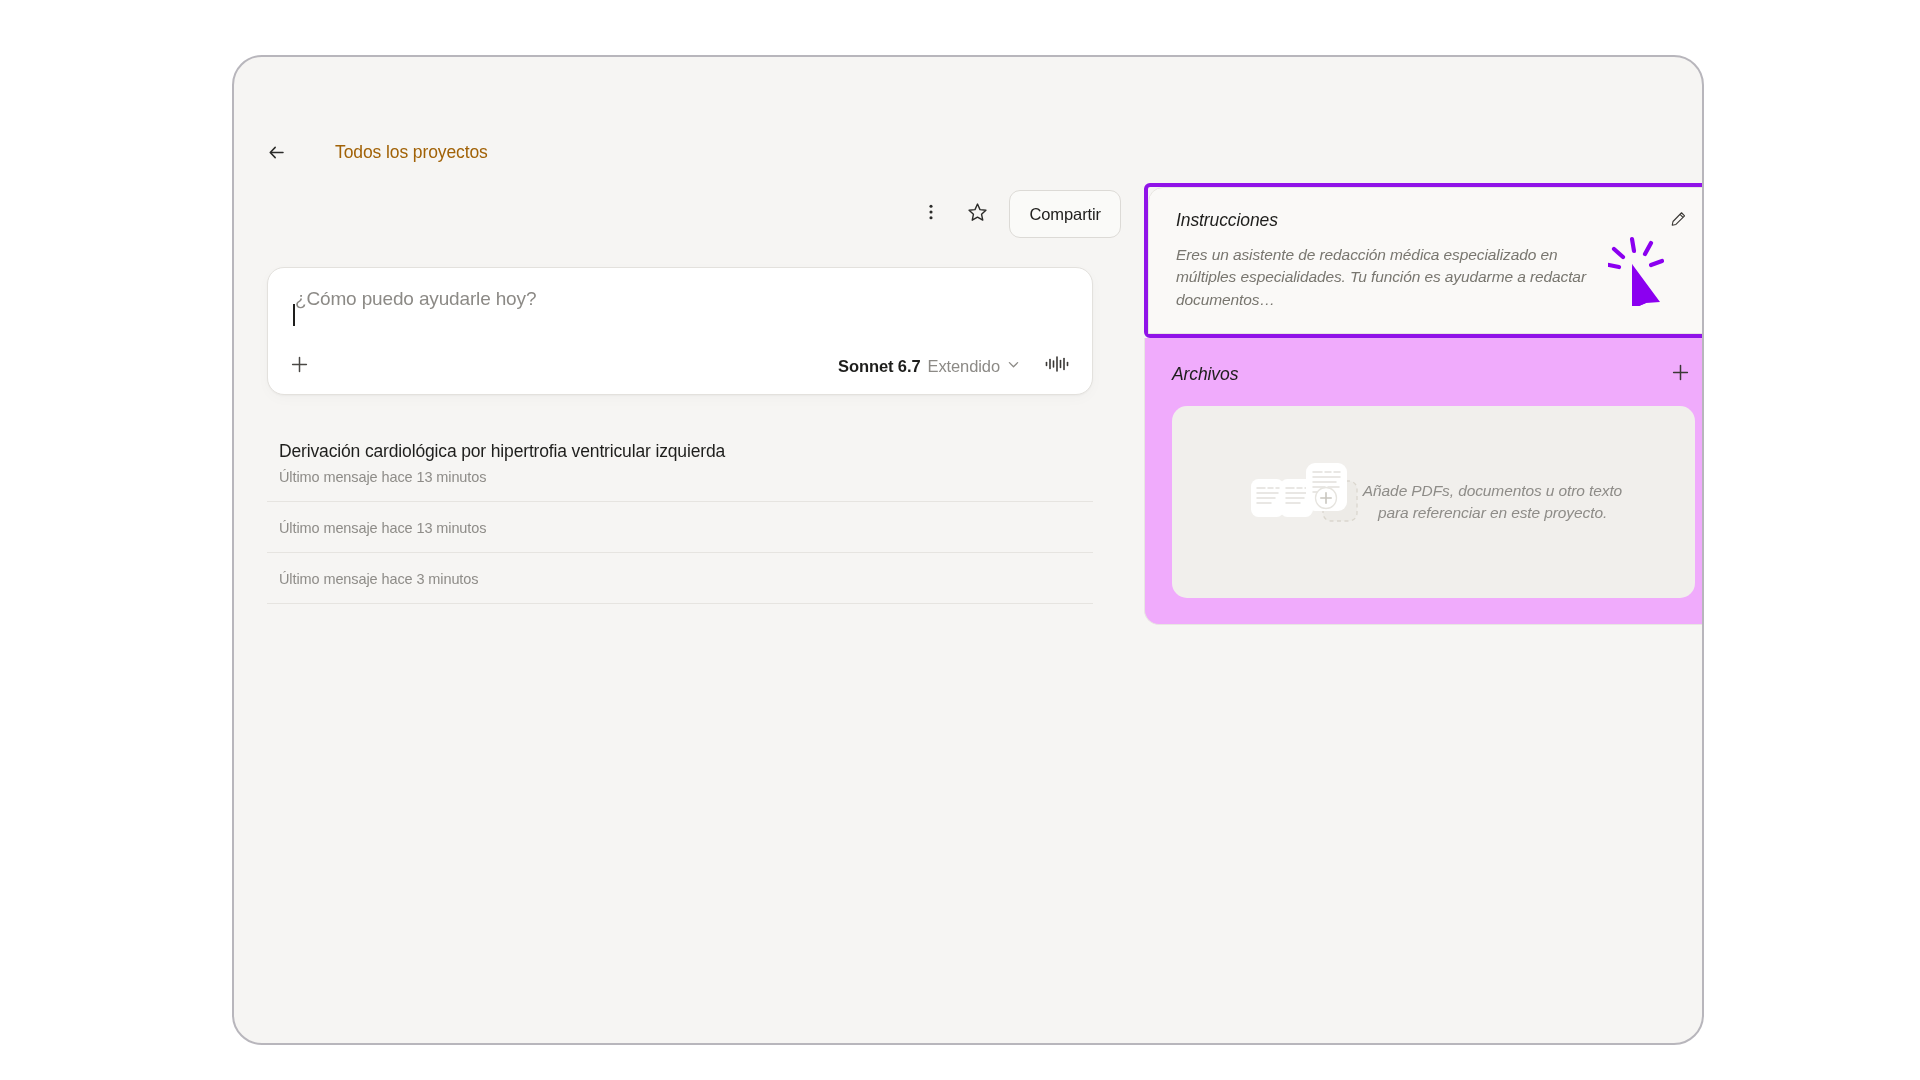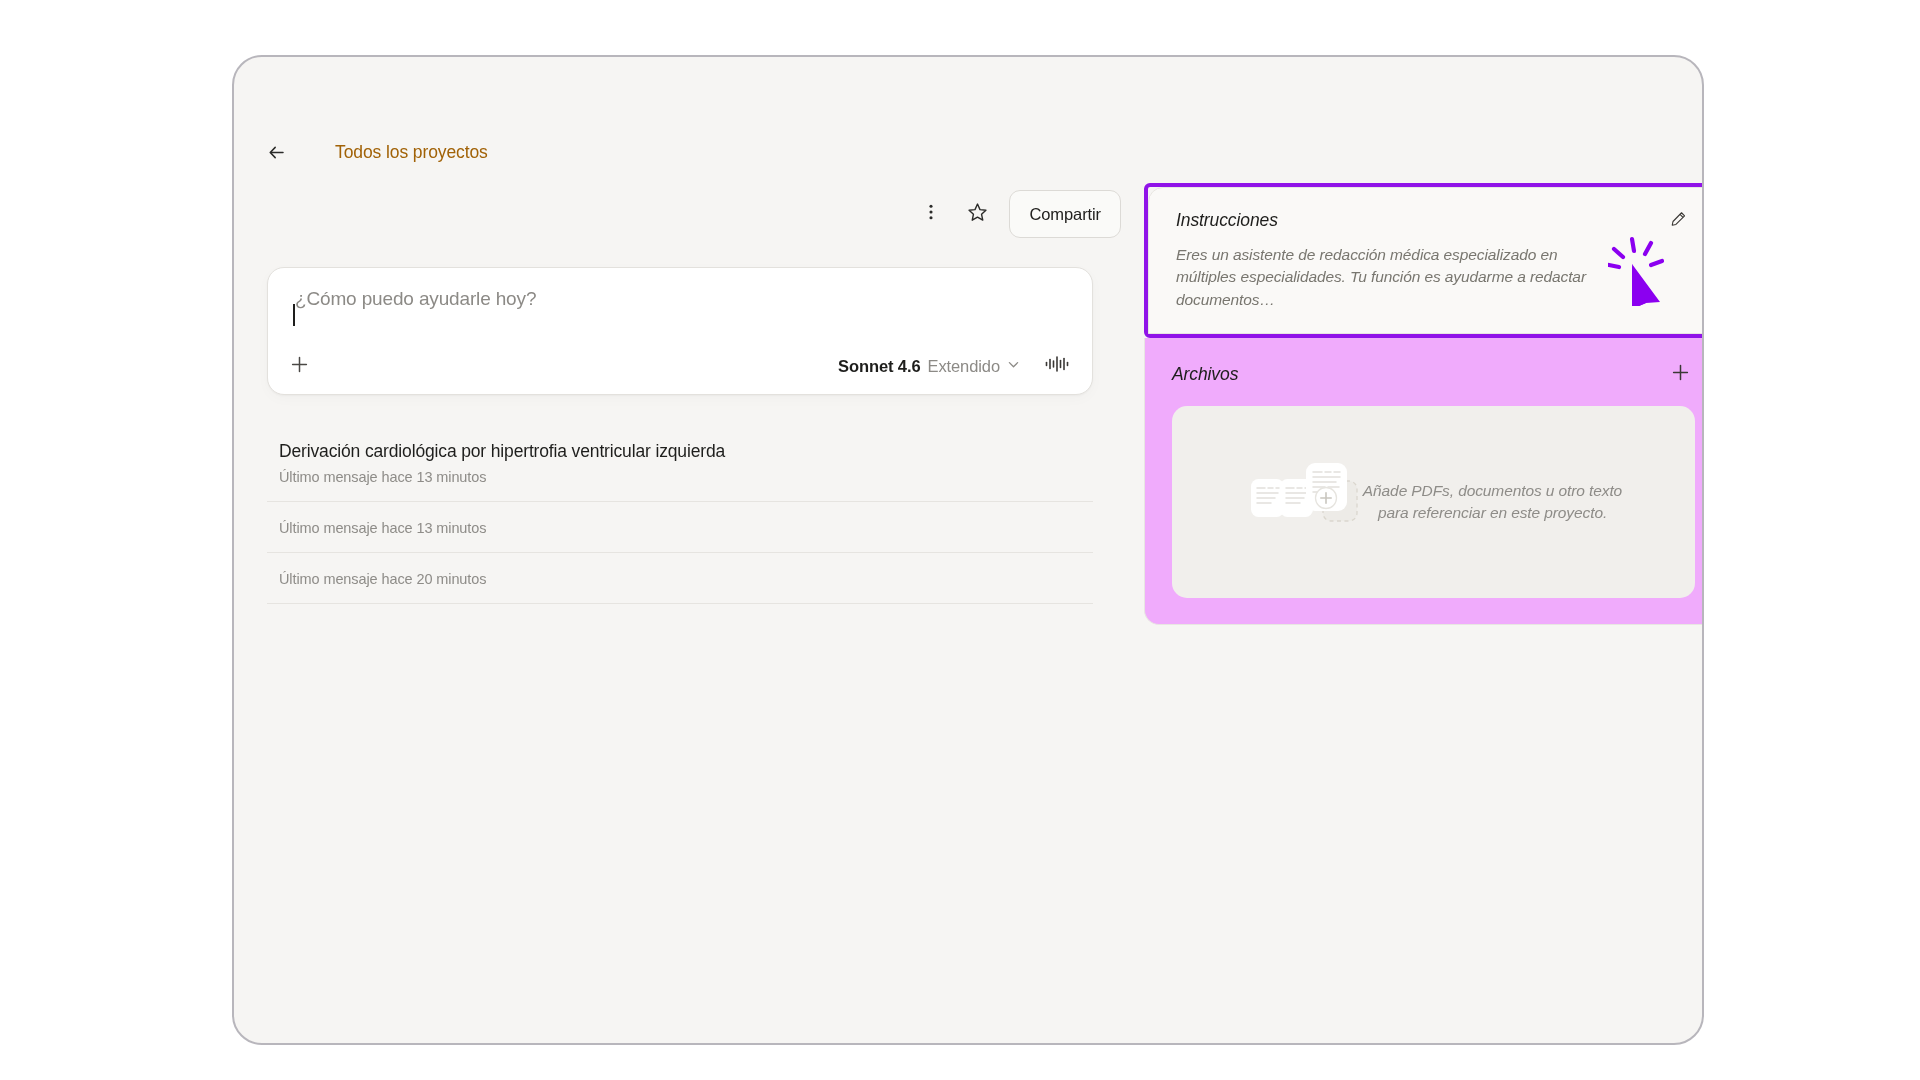--- a/index.html
+++ b/index.html
@@ -347,21 +347,21 @@
         <div class="plus-btn">
           <span>
             <svg width="21" height="21" viewBox="0 0 21 21">
               <path d="M10.5 3.6 V17.4 M3.6 10.5 H17.4" stroke="#4A4845" stroke-width="1.5" stroke-linecap="round"></path>
             </svg>
           </span>
         </div>
 
         <div class="composer-right">
           <div class="model-pill">
-            <span class="model-name">Sonnet 4.6</span>
+            <span class="model-name">Sonnet 6.7</span>
             <span class="model-mode">Extendido</span>
             <span>
               <svg width="13" height="13" viewBox="0 0 14 14">
                 <path d="M2.6 5 L7 9.4 L11.4 5" fill="none" stroke="#8C8A86" stroke-width="1.4" stroke-linecap="round" stroke-linejoin="round"></path>
               </svg>
             </span>
           </div>
 
           <div class="voice-btn">
             <span>
@@ -387,21 +387,21 @@
       <div class="convo-item">
         <div class="convo-title">Derivación cardiológica por hipertrofia ventricular izquierda</div>
         <div class="convo-meta">Último mensaje hace 13 minutos</div>
       </div>
 
       <div class="convo-item">
         <div class="convo-meta">Último mensaje hace 13 minutos</div>
       </div>
 
       <div class="convo-item">
-        <div class="convo-meta">Último mensaje hace 20 minutos</div>
+        <div class="convo-meta">Último mensaje hace 3 minutos</div>
       </div>
 
     </div>
   </div>
 
   <div class="side-col">
 
     <div class="instructions-wrap">
       <div class="instructions-card">
         <div class="instr-head">

